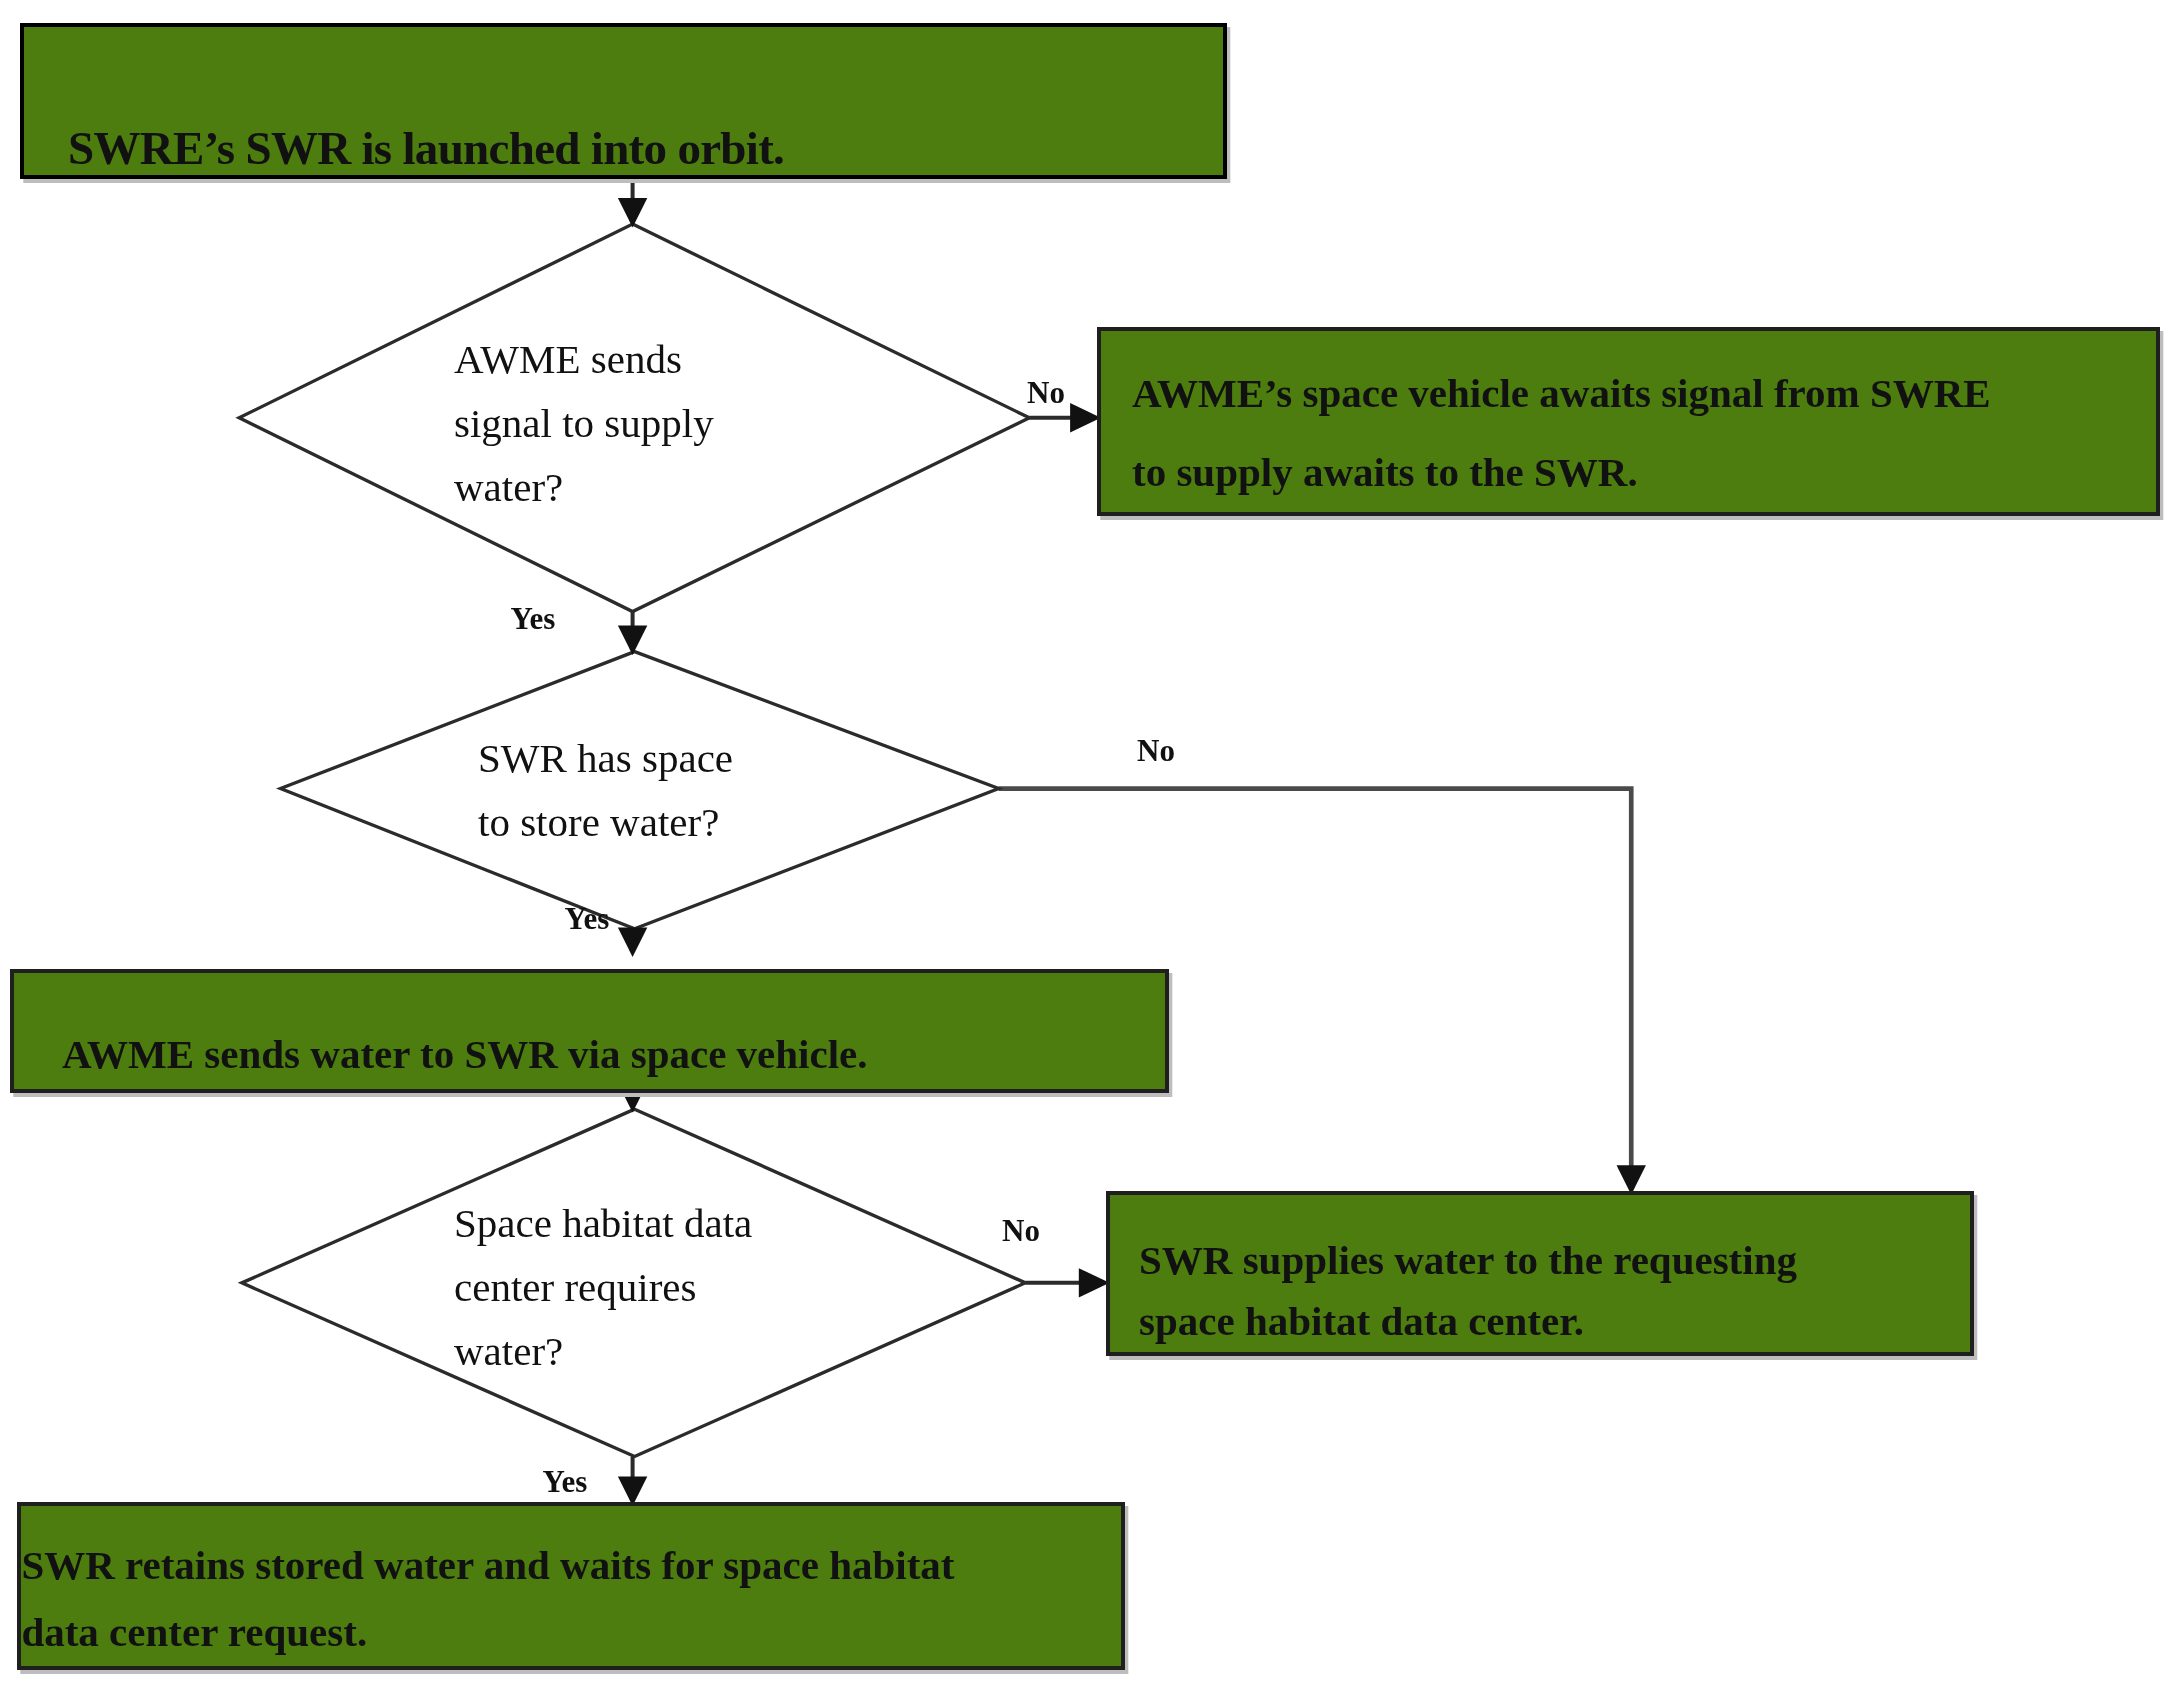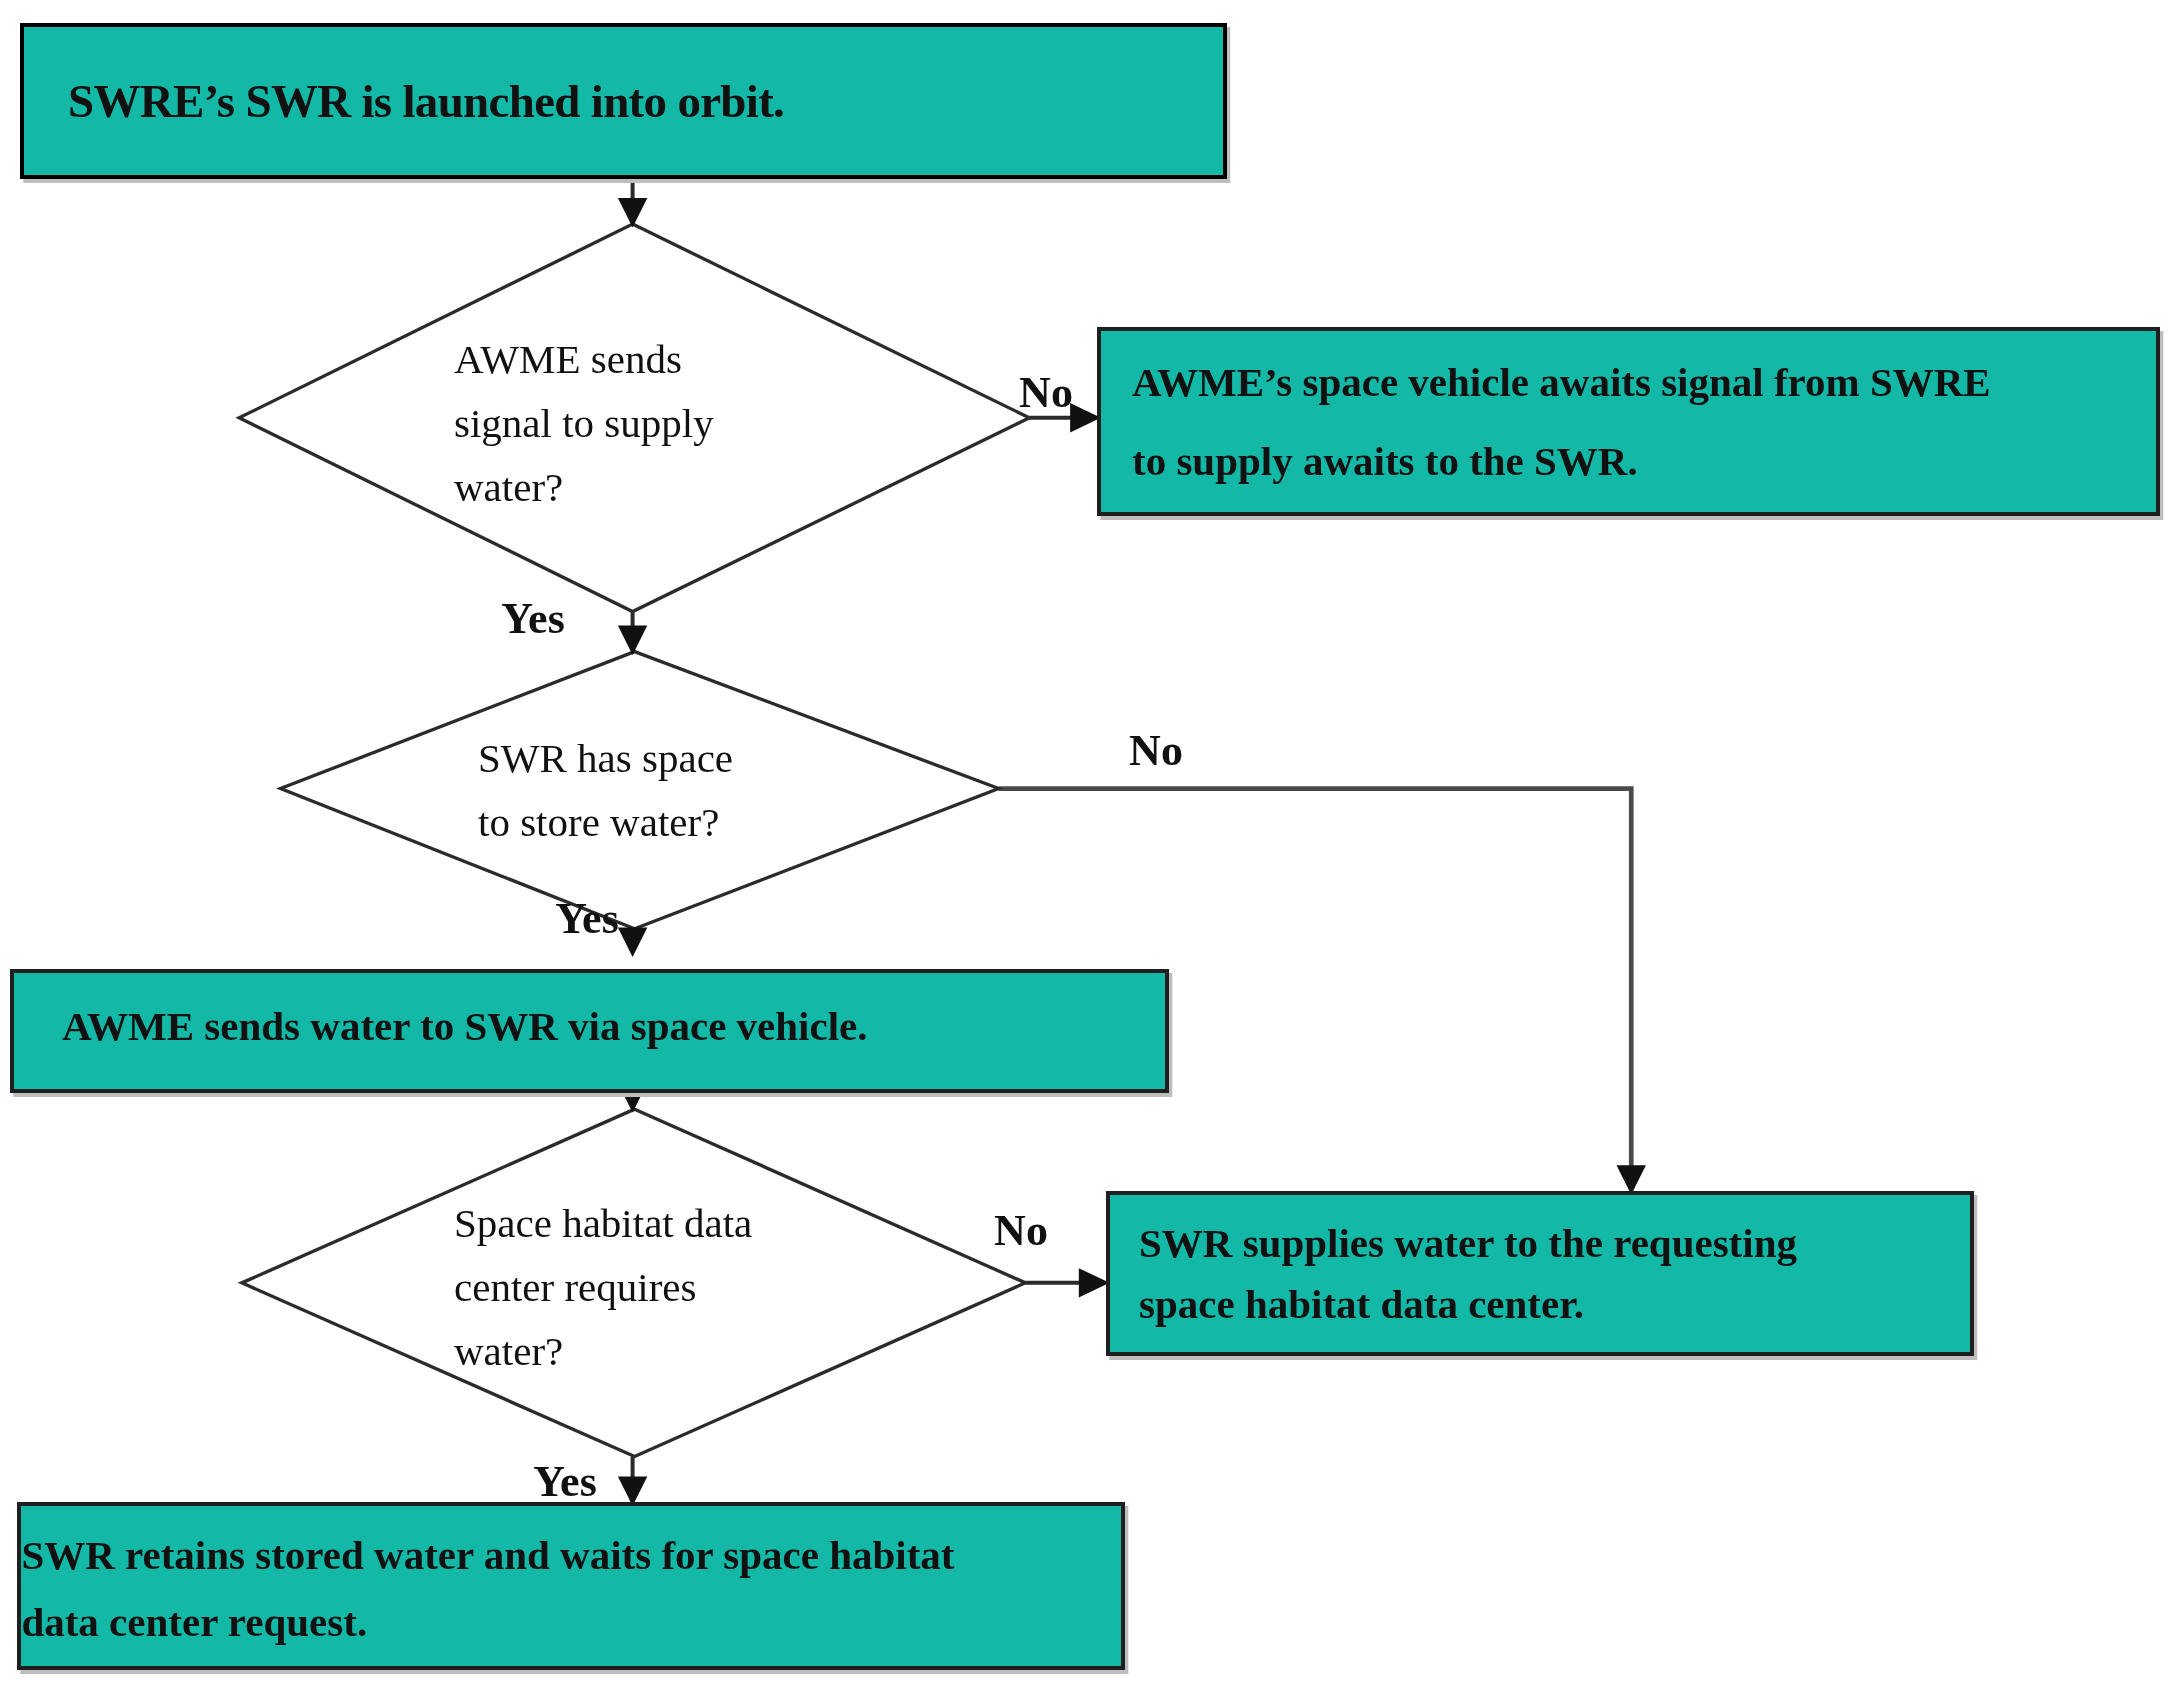--- a/index.html
+++ b/index.html
@@ -9,39 +9,39 @@
   #stage{
     position:relative;width:2183px;height:1696px;background:var(--bg);
     font-family:"Liberation Serif","DejaVu Serif",serif;color:var(--text);overflow:hidden;
   }
   #flow-svg{position:absolute;left:0;top:0;}
   .conn{stroke:var(--line);stroke-width:6;fill:none;}
   .conn-long{stroke:#4a4a4a;stroke-width:7;fill:none;}
   .diamond{fill:#ffffff;stroke:var(--line);stroke-width:5;}
   .head{fill:var(--text);stroke:none;}
   .box{
-    position:absolute;background:#14b8a6;border:4px solid var(--border);
+    position:absolute;background:#4d7c0f;border:4px solid var(--border);
     box-shadow:3.3px 4px 0 var(--shadow);box-sizing:border-box;
-    display:flex;flex-direction:column;justify-content:center;
+    display:flex;flex-direction:column;justify-content:flex-end;
   }
   .bline{font-weight:bold;font-size:41px;white-space:nowrap;}
   #start-box{left:20px;top:23.4px;width:1207px;height:156px;border:4.7px solid #000;padding-left:44px;}
   #start-box .bline{font-size:47px;letter-spacing:-0.7px;}
   #await-box{left:1097px;top:327px;width:1063px;height:189px;padding-left:31px;}
   #await-box .bline{line-height:79px;}
   #send-box{left:10px;top:953px;width:1159px;height:124px;padding-left:48px;padding-bottom:10.7px;margin-top:16px;}
   #supply-box{left:1106px;top:1191px;width:868px;height:165px;padding-left:29px;}
   #supply-box .bline{line-height:61px;}
   #retain-box{left:17.4px;top:1502px;width:1108px;height:168px;padding-top:5.3px;}
   #retain-box .bline{line-height:67px;}
   .dtext{position:absolute;font-weight:normal;font-size:41px;line-height:64px;white-space:nowrap;}
   #d1-text{left:454px;top:327px;}
   #d2-text{left:478px;top:726px;}
   #d3-text{left:454px;top:1191px;}
-  .elabel{position:absolute;width:134px;text-align:center;font-weight:bold;font-size:44px;line-height:44px;}
+  .elabel{position:absolute;width:134px;text-align:center;font-weight:bold;font-size:31px;line-height:44px;}
   #label-no1{left:979px;top:371px;}
   #label-yes1{left:466px;top:597px;}
   #label-no2{left:1089px;top:729px;}
   #label-yes2{left:520px;top:897px;}
   #label-no3{left:954px;top:1209px;}
   #label-yes3{left:498px;top:1460px;}
 </style>
 </head>
 <body>
 

